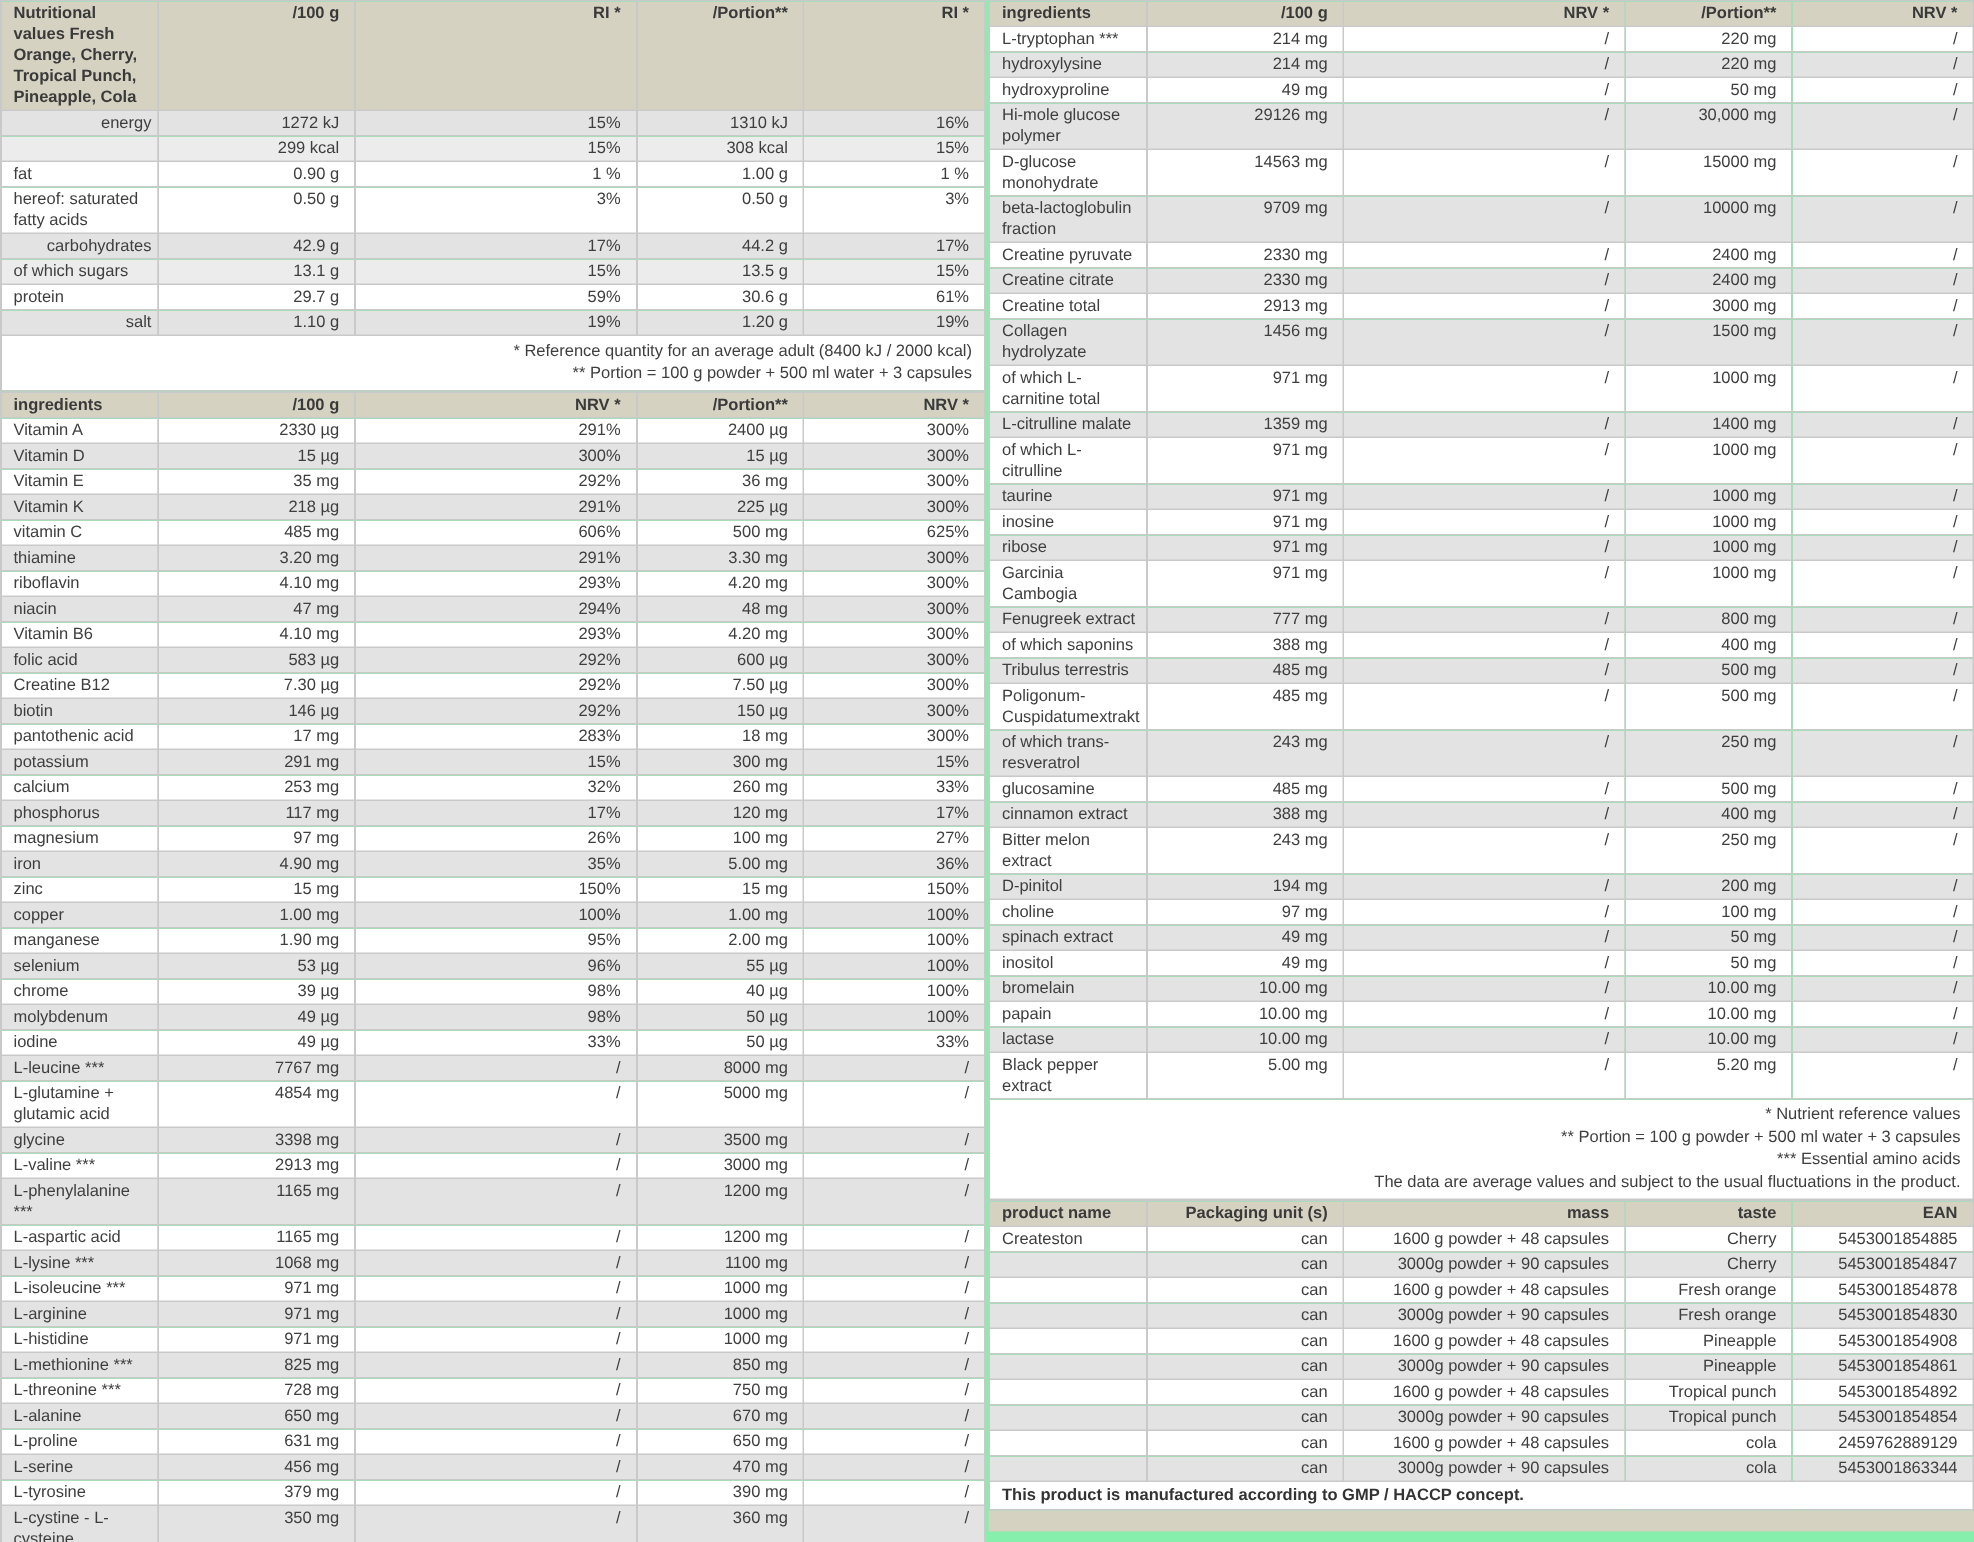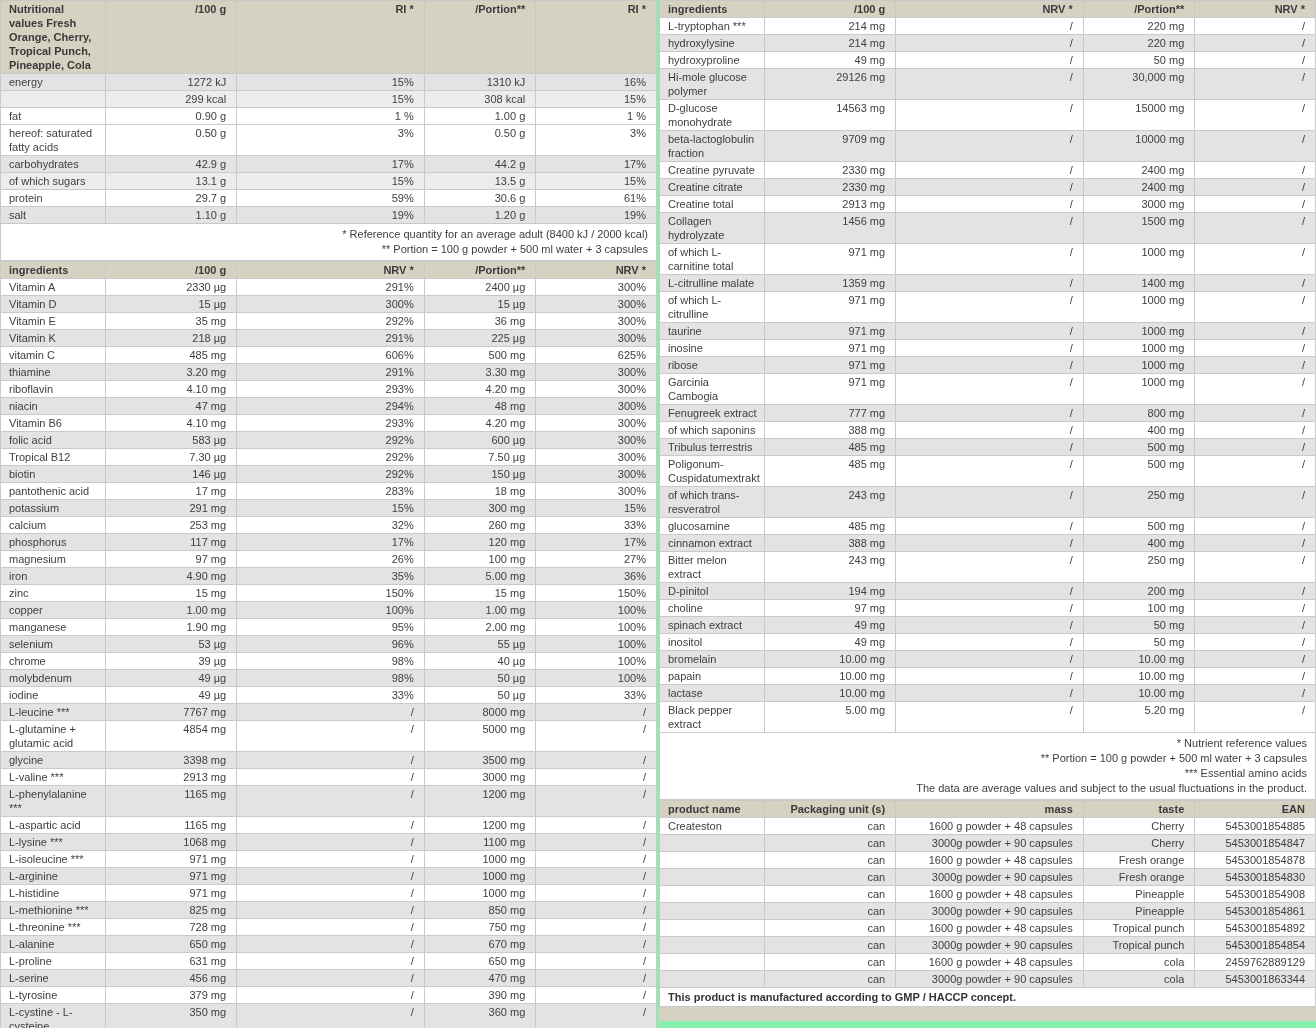--- a/index.html
+++ b/index.html
@@ -37,21 +37,21 @@
     overflow:hidden;
   }
   th{
     background:var(--header-bg);
     font-weight:bold;
     text-align:right;
     color:#3a3a3a;
   }
   td{text-align:right;background:#ffffff;}
   th:first-child,td:first-child{text-align:left;padding-right:4px;}
-  tr.shade-g1 td{background:var(--row-gray);}
+  tr.shade-g1 td{background:var(--row-gray);text-align:right;}
   tr.shade-g2 td{background:var(--row-gray-light);}
   table.striped tbody tr.data:nth-child(even) td{background:var(--row-gray);}
   tr.footnotes td{
     text-align:right;padding:3px 8px;background:#ffffff;
   }
   tr.footnotes div{line-height:15px;}
   tr.note-row td{
     text-align:left;padding:2px 8px;font-weight:bold;background:#ffffff;color:#333333;
   }
   .bottom-bar{height:14px;background:var(--header-bg);}
@@ -225,21 +225,21 @@
             <td>300%</td>
           </tr>
           <tr class="data">
             <td>folic acid</td>
             <td>583 µg</td>
             <td>292%</td>
             <td>600 µg</td>
             <td>300%</td>
           </tr>
           <tr class="data">
-            <td>Tropical B12</td>
+            <td>Creatine B12</td>
             <td>7.30 µg</td>
             <td>292%</td>
             <td>7.50 µg</td>
             <td>300%</td>
           </tr>
           <tr class="data">
             <td>biotin</td>
             <td>146 µg</td>
             <td>292%</td>
             <td>150 µg</td>

